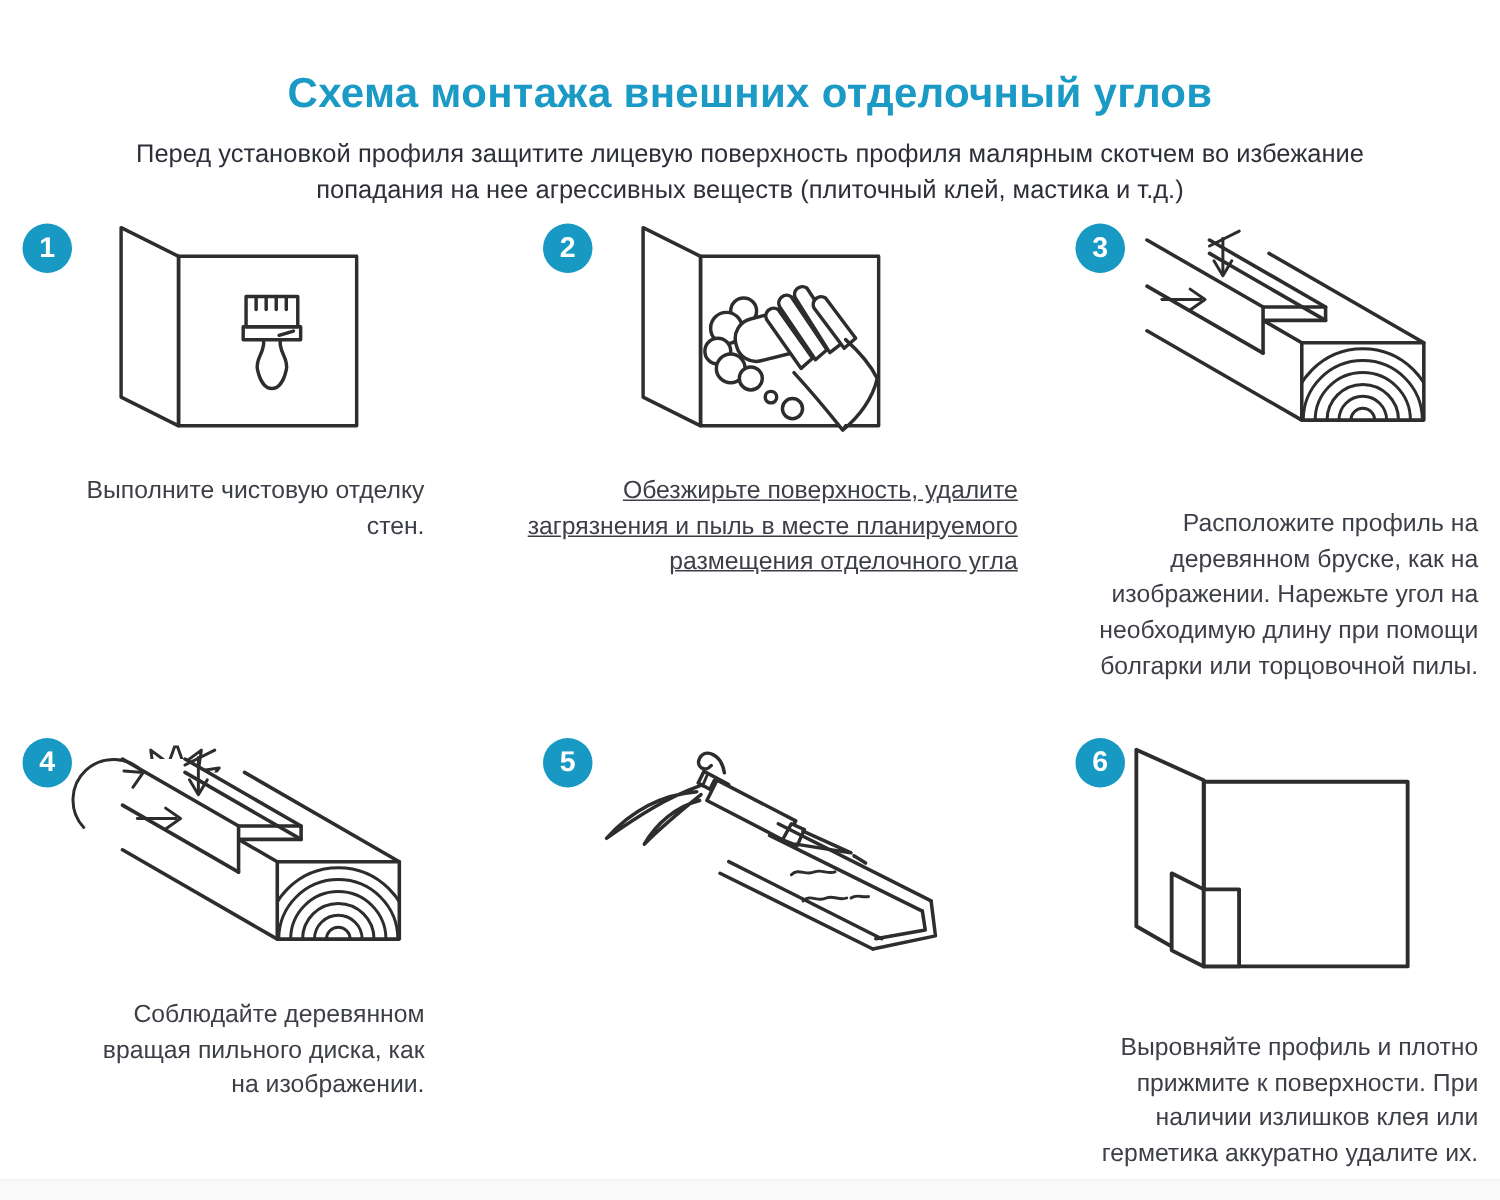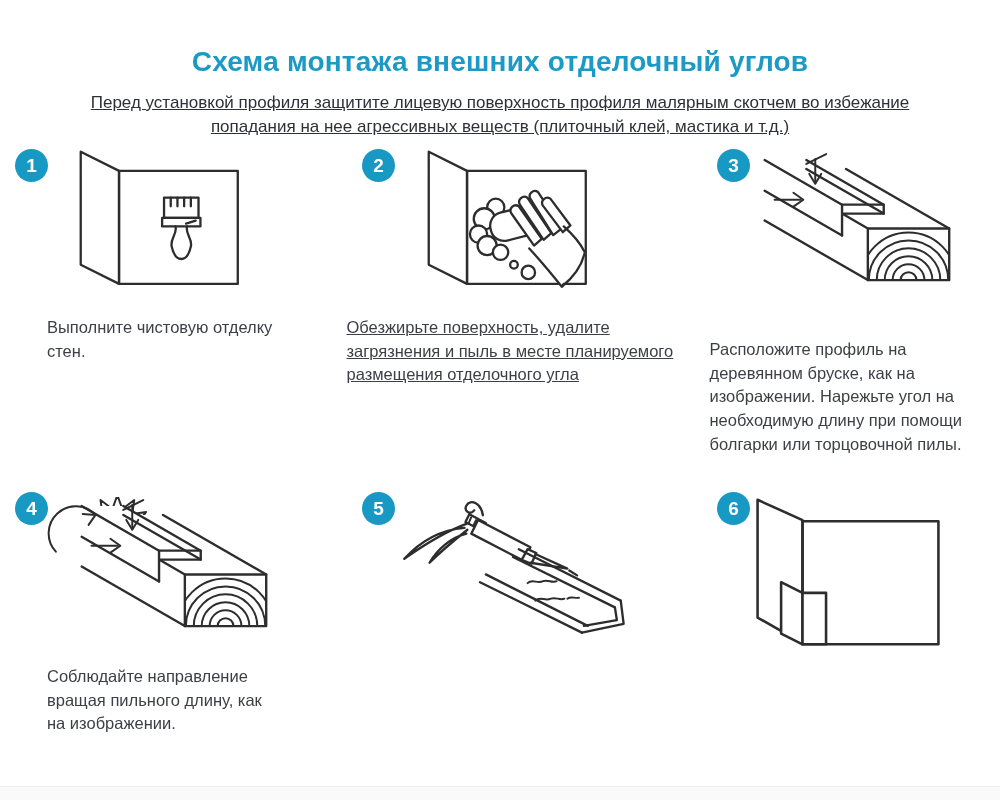--- a/index.html
+++ b/index.html
@@ -7,37 +7,37 @@
     width:1000px;height:800px;background:#ffffff;overflow:hidden;
     font-family:"Liberation Sans", sans-serif;position:relative;
   }
   .sheet{width:1000px;height:800px;position:relative;}
   h1.title{
     margin:0;padding-top:46px;text-align:center;
     font-size:28px;font-weight:bold;color:#1b9ac5;letter-spacing:.2px;
   }
   p.intro{
     margin:13px auto 0;max-width:905px;text-align:center;
-    font-size:17px;line-height:1.42;color:#2e3039;text-decoration:underline;
+    font-size:17px;line-height:1.42;color:#2e3039;
   }
   .grid{
     display:grid;grid-template-columns:330px 365px 305px;
     margin-top:6px;
   }
   .cell{position:relative;display:flex;flex-direction:column;align-items:center;}
   .badge{
     position:absolute;top:4px;width:33px;height:33px;border-radius:50%;
     background:#1799c4;color:#fff;font-size:19px;font-weight:bold;
     display:flex;align-items:center;justify-content:center;line-height:1;
   }
   .c1 .badge{left:15px;} .c2 .badge{left:32px;} .c3 .badge{left:22px;}
   .fig{height:160px;display:flex;align-items:center;justify-content:center;}
   .row2 .fig{height:166px;}
   .caption{
-    margin-top:11px;text-align:left;font-size:16.5px;line-height:1.43;
+    margin-top:11px;text-align:right;font-size:16.5px;line-height:1.43;
     color:#3d3f47;
   }
   .c1 .caption{max-width:236px;}
   .c2 .caption{max-width:332px;text-decoration:underline;}
   .c3 .caption{max-width:276px;margin-top:33px;}
   .row2{margin-top:32px;}
   .footer-strip{
     position:absolute;left:0;bottom:0;width:1000px;height:13px;
     background:#fafafa;border-top:1px solid #f0f0f0;
   }
@@ -182,21 +182,21 @@
             <path d="M20,55 A26,26 0 0 1 60,18"></path>
             <path d="M60,18 L47,17 M60,18 L53,28"></path>
             <line x1="97" y1="8" x2="97" y2="32"></line>
             <path d="M91,23 L97,33 L103,23"></path>
             <line x1="88" y1="13" x2="108" y2="3"></line>
             <line x1="56" y1="49" x2="82" y2="49"></line>
             <path d="M75,42 L85,49 L75,56"></path>
           </g>
         </svg>
       </div>
-      <div class="caption">Соблюдайте направление вращая пильного длину, как на изображении.</div>
+      <div class="caption">Соблюдайте деревянном вращая пильного диска, как на изображении.</div>
     </div>
 
     <div class="cell c2">
       <div class="badge">5</div>
       <div class="fig">
         <svg width="272" height="165" viewBox="0 0 280 170">
           <g class="ln">
             <path d="M109,27 C107,14 96,10 92,17 C89,23 96,27 100,22"></path>
             <path class="lnf" d="M95,26 L112,35 L108,43 L91,34 Z"></path>
             <line class="thin" x1="97" y1="29" x2="94" y2="36"></line>
@@ -227,17 +227,18 @@
       <div class="fig">
         <svg width="198" height="161" viewBox="0 0 185 150">
           <g class="ln">
             <polygon points="8,8 50,27 50,142 8,118"></polygon>
             <rect x="50" y="28" width="127" height="115"></rect>
             <polygon class="lnf" points="30,85 50,95 50,143 30,133"></polygon>
             <rect class="lnf" x="50" y="95" width="22" height="48"></rect>
           </g>
         </svg>
       </div>
+      <div class="caption">Выровняйте профиль и плотно прижмите к поверхности. При наличии излишков клея или герметика аккуратно удалите их.</div>
     </div>
   </div>
 
   <div class="footer-strip"></div>
 </div>
 
 </body></html>

